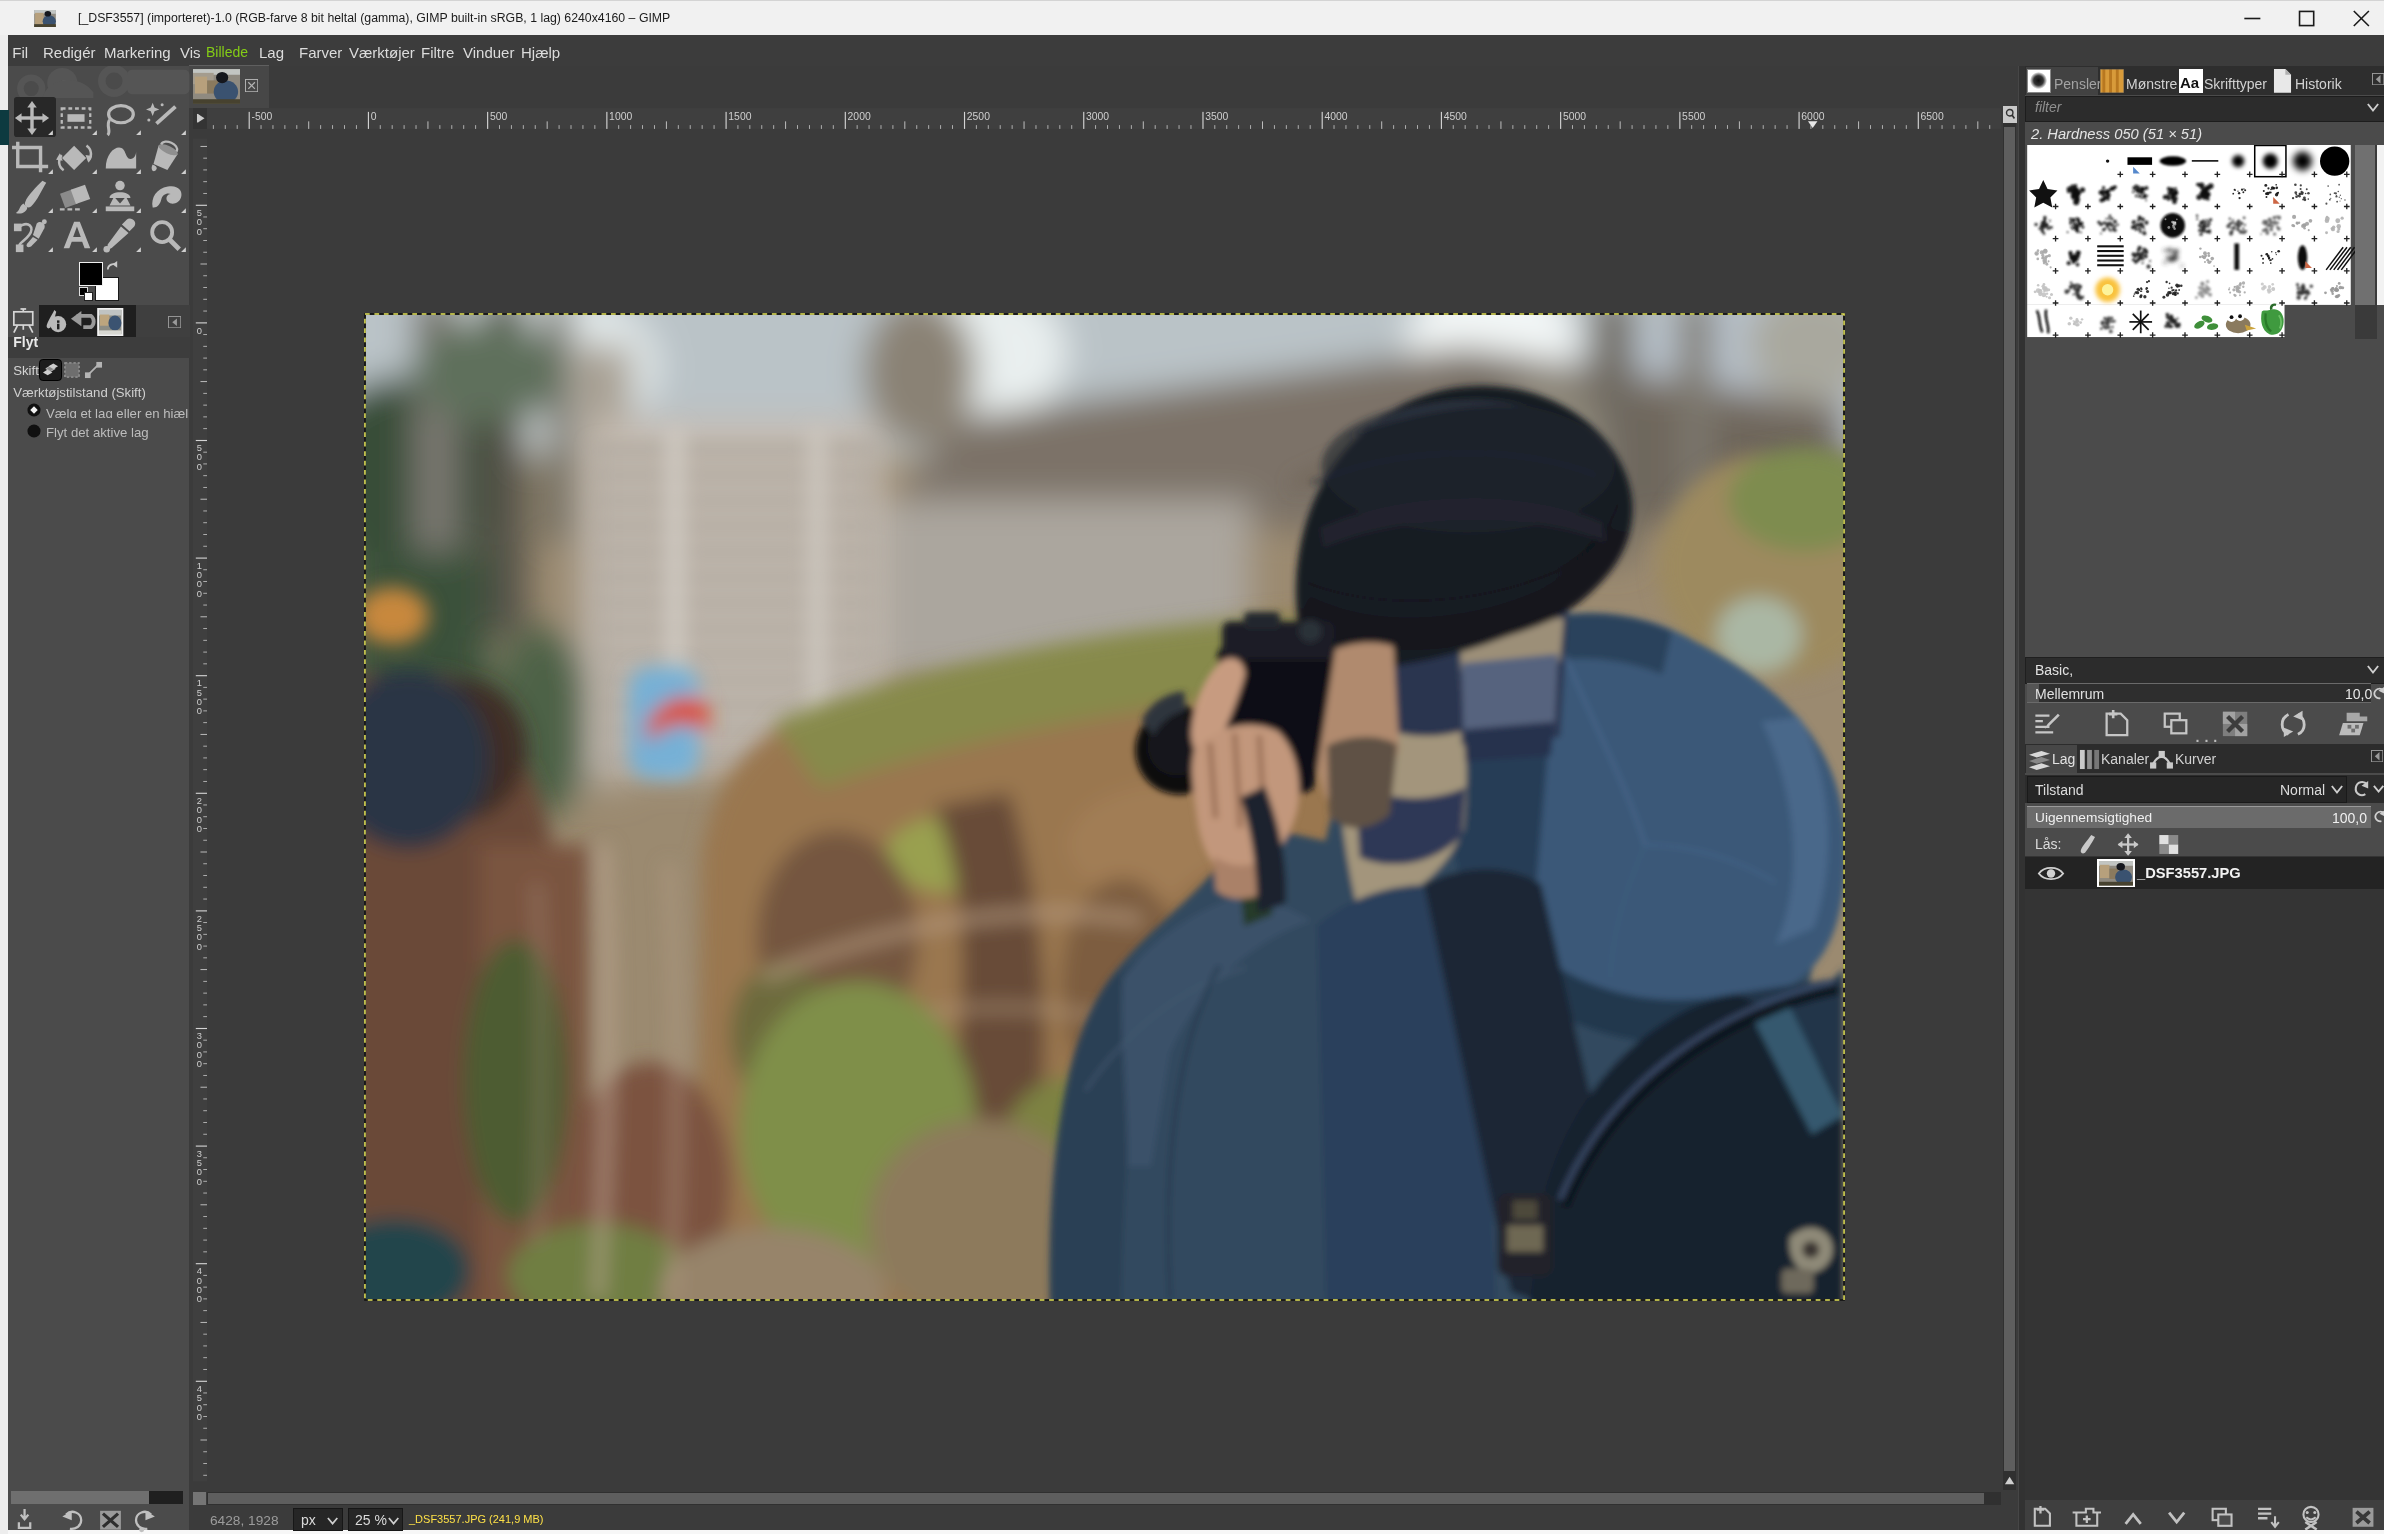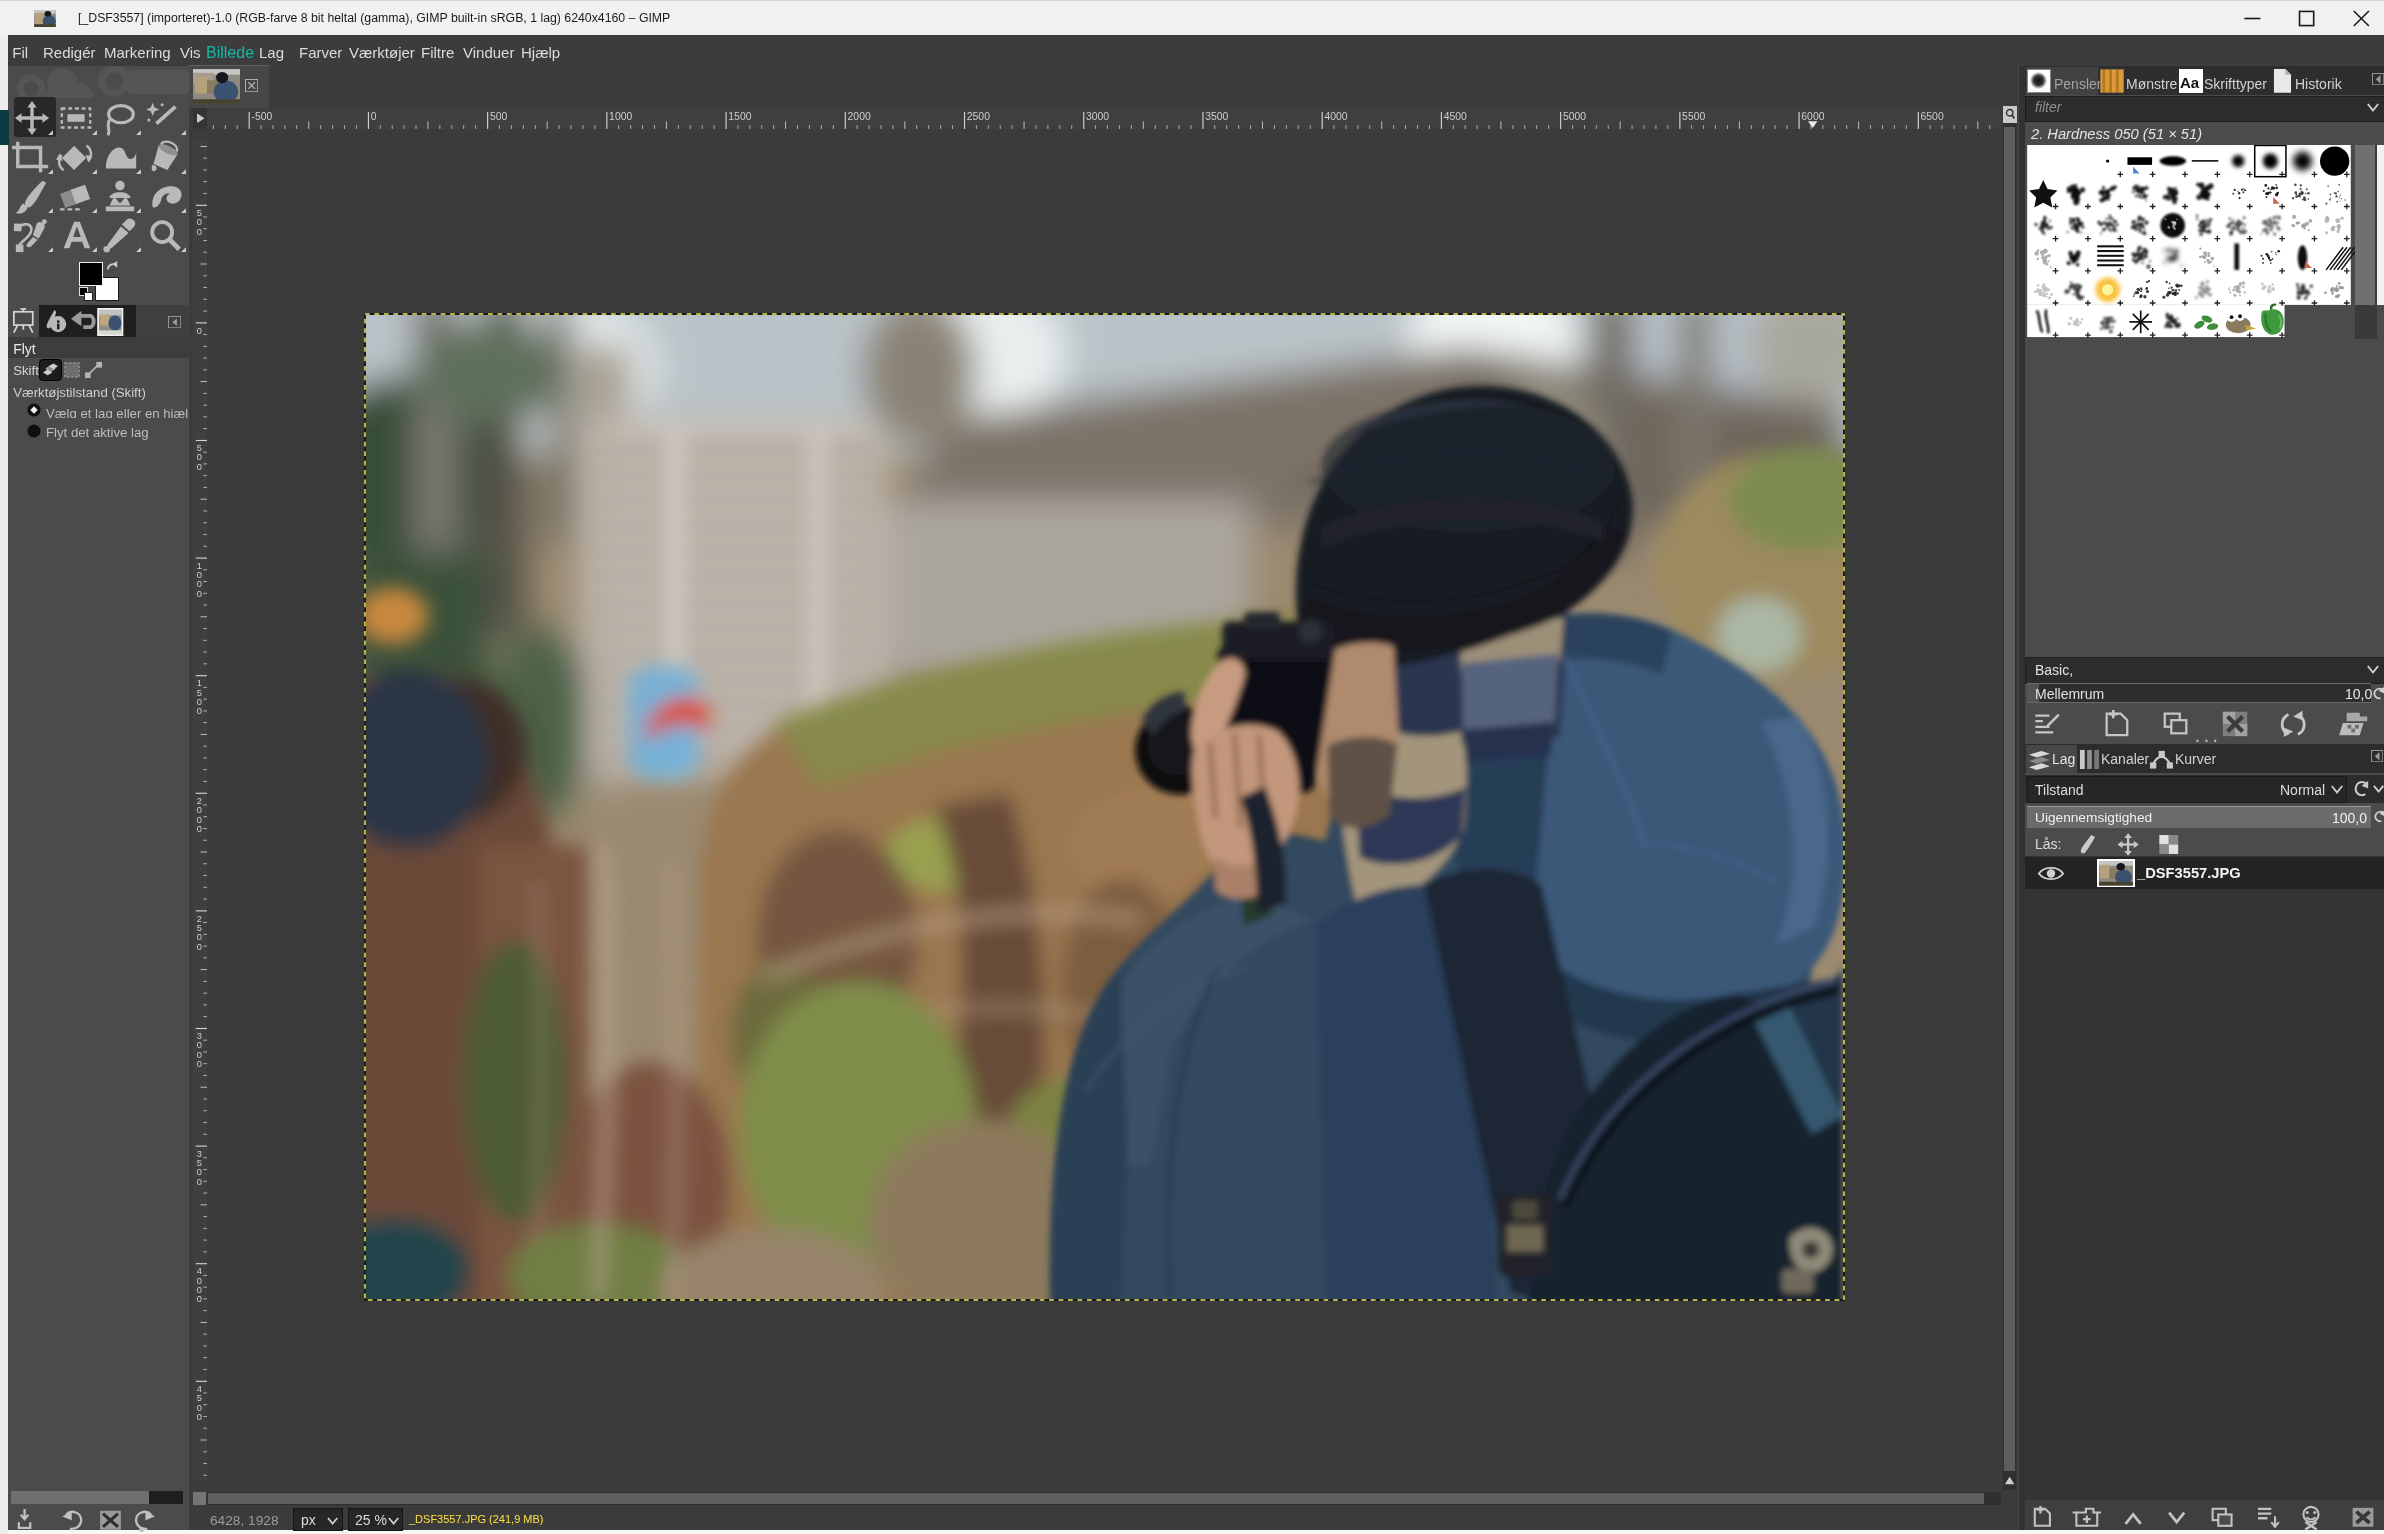--- a/index.html
+++ b/index.html
@@ -23,21 +23,21 @@
     </svg>
     <svg class="abs" style="left:2233px;top:6.6px" width="151" height="23" viewBox="0 0 160 24">
 <line x1="12" y1="12" x2="29" y2="12" stroke="#1a1a1a" stroke-width="1.7"></line>
 <rect x="70.5" y="4.5" width="15" height="15" fill="none" stroke="#1a1a1a" stroke-width="1.7"></rect>
 <path d="M128 4 L144 20 M144 4 L128 20" stroke="#1a1a1a" stroke-width="1.7"></path>
     </svg>
     <div class="txt" style="left:12.3px;top:44px;font-size:15px;color:#dcdcdc">Fil</div>
     <div class="txt" style="left:43px;top:44px;font-size:15px;color:#dcdcdc">Redigér</div>
     <div class="txt" style="left:104px;top:44px;font-size:15px;color:#dcdcdc">Markering</div>
     <div class="txt" style="left:180px;top:44px;font-size:15px;color:#dcdcdc">Vis</div>
-    <div class="txt" style="left:206px;top:44px;font-size:16px;color:#14b8a6">Billede</div>
+    <div class="txt" style="left:206px;top:44px;font-size:14px;color:#84cc16">Billede</div>
     <div class="txt" style="left:259px;top:44px;font-size:15px;color:#dcdcdc">Lag</div>
     <div class="txt" style="left:299px;top:44px;font-size:15px;color:#dcdcdc">Farver</div>
     <div class="txt" style="left:349px;top:44px;font-size:15px;color:#dcdcdc">Værktøjer</div>
     <div class="txt" style="left:421px;top:44px;font-size:15px;color:#dcdcdc">Filtre</div>
     <div class="txt" style="left:463px;top:44px;font-size:15px;color:#dcdcdc">Vinduer</div>
     <div class="txt" style="left:521px;top:44px;font-size:15px;color:#dcdcdc">Hjælp</div>
     <div class="abs" style="left:0;top:35px;width:7.6px;height:1499px;background:#ededed"></div>
     <div class="abs" style="left:0;top:110px;width:8.5px;height:35px;background:#0d3a40"></div>
     <div class="abs" style="left:7.6px;top:1530px;width:2377px;height:3.8px;background:#f7f7f7"></div>
     <div class="abs" style="left:189px;top:65px;width:80px;height:43px;background:#474747;border-top:0.9px solid #5f5f5f"></div>
@@ -579,21 +579,21 @@
 <rect x="2" y="2" width="24" height="6" fill="#c0c3c2"></rect>
       <rect x="3" y="7" width="10" height="12" fill="#bda57e"></rect>
 <ellipse cx="19" cy="16" rx="7" ry="8" fill="#3b5371"></ellipse>
       <rect x="2" y="24" width="24" height="4" fill="#d8d8d2"></rect>
     </svg>
     <svg class="abs" style="left:168px;top:316px" width="13.2" height="12.3" viewBox="0 0 14 13">
       <rect x="0.5" y="0.5" width="13" height="12" fill="none" stroke="#9a9a9a"></rect>
       <path d="M9.5 2.5 L4.5 6.5 L9.5 10.5 Z" fill="#9a9a9a"></path>
     </svg>
     <div class="abs" style="left:7.6px;top:337px;width:182px;height:21px;background:#3d3d3d"></div>
-    <div class="txt" style="left:13.2px;top:341px;font-size:14px;font-weight:normal;color:#e8e8e8">Flyt</div>
+    <div class="txt" style="left:13.2px;top:334px;font-size:14px;font-weight:bold;color:#e8e8e8">Flyt</div>
     <div class="txt" style="left:13.2px;top:363px;font-size:13.2px;color:#d4d4d4">Skift:</div>
     <div class="abs" style="left:39px;top:359px;width:23px;height:22px;background:#1c1c1c;border:0.9px solid #000;border-radius:3.8px"></div>
     <svg class="abs" style="left:42px;top:363px" width="17" height="13.2" viewBox="0 0 18 14">
 <path d="M1 10 L6 7 L11 10 L6 13 Z" fill="#cfcfcf"></path>
       <path d="M4 6 L9 3 L14 6 L9 9 Z" fill="#8a8a8a" stroke="#cfcfcf" stroke-width="0.8"></path>
       <path d="M7 3.5 L12 0.5 L17 3.5 L12 6.5 Z" fill="#cfcfcf"></path>
     </svg>
     <svg class="abs" style="left:63px;top:361px" width="18" height="18" viewBox="0 0 19 19">
       <rect x="2" y="2" width="15" height="15" fill="#6e6e6e" stroke="#9a9a9a" stroke-width="1.4" stroke-dasharray="2.5 2"></rect>
     </svg>

